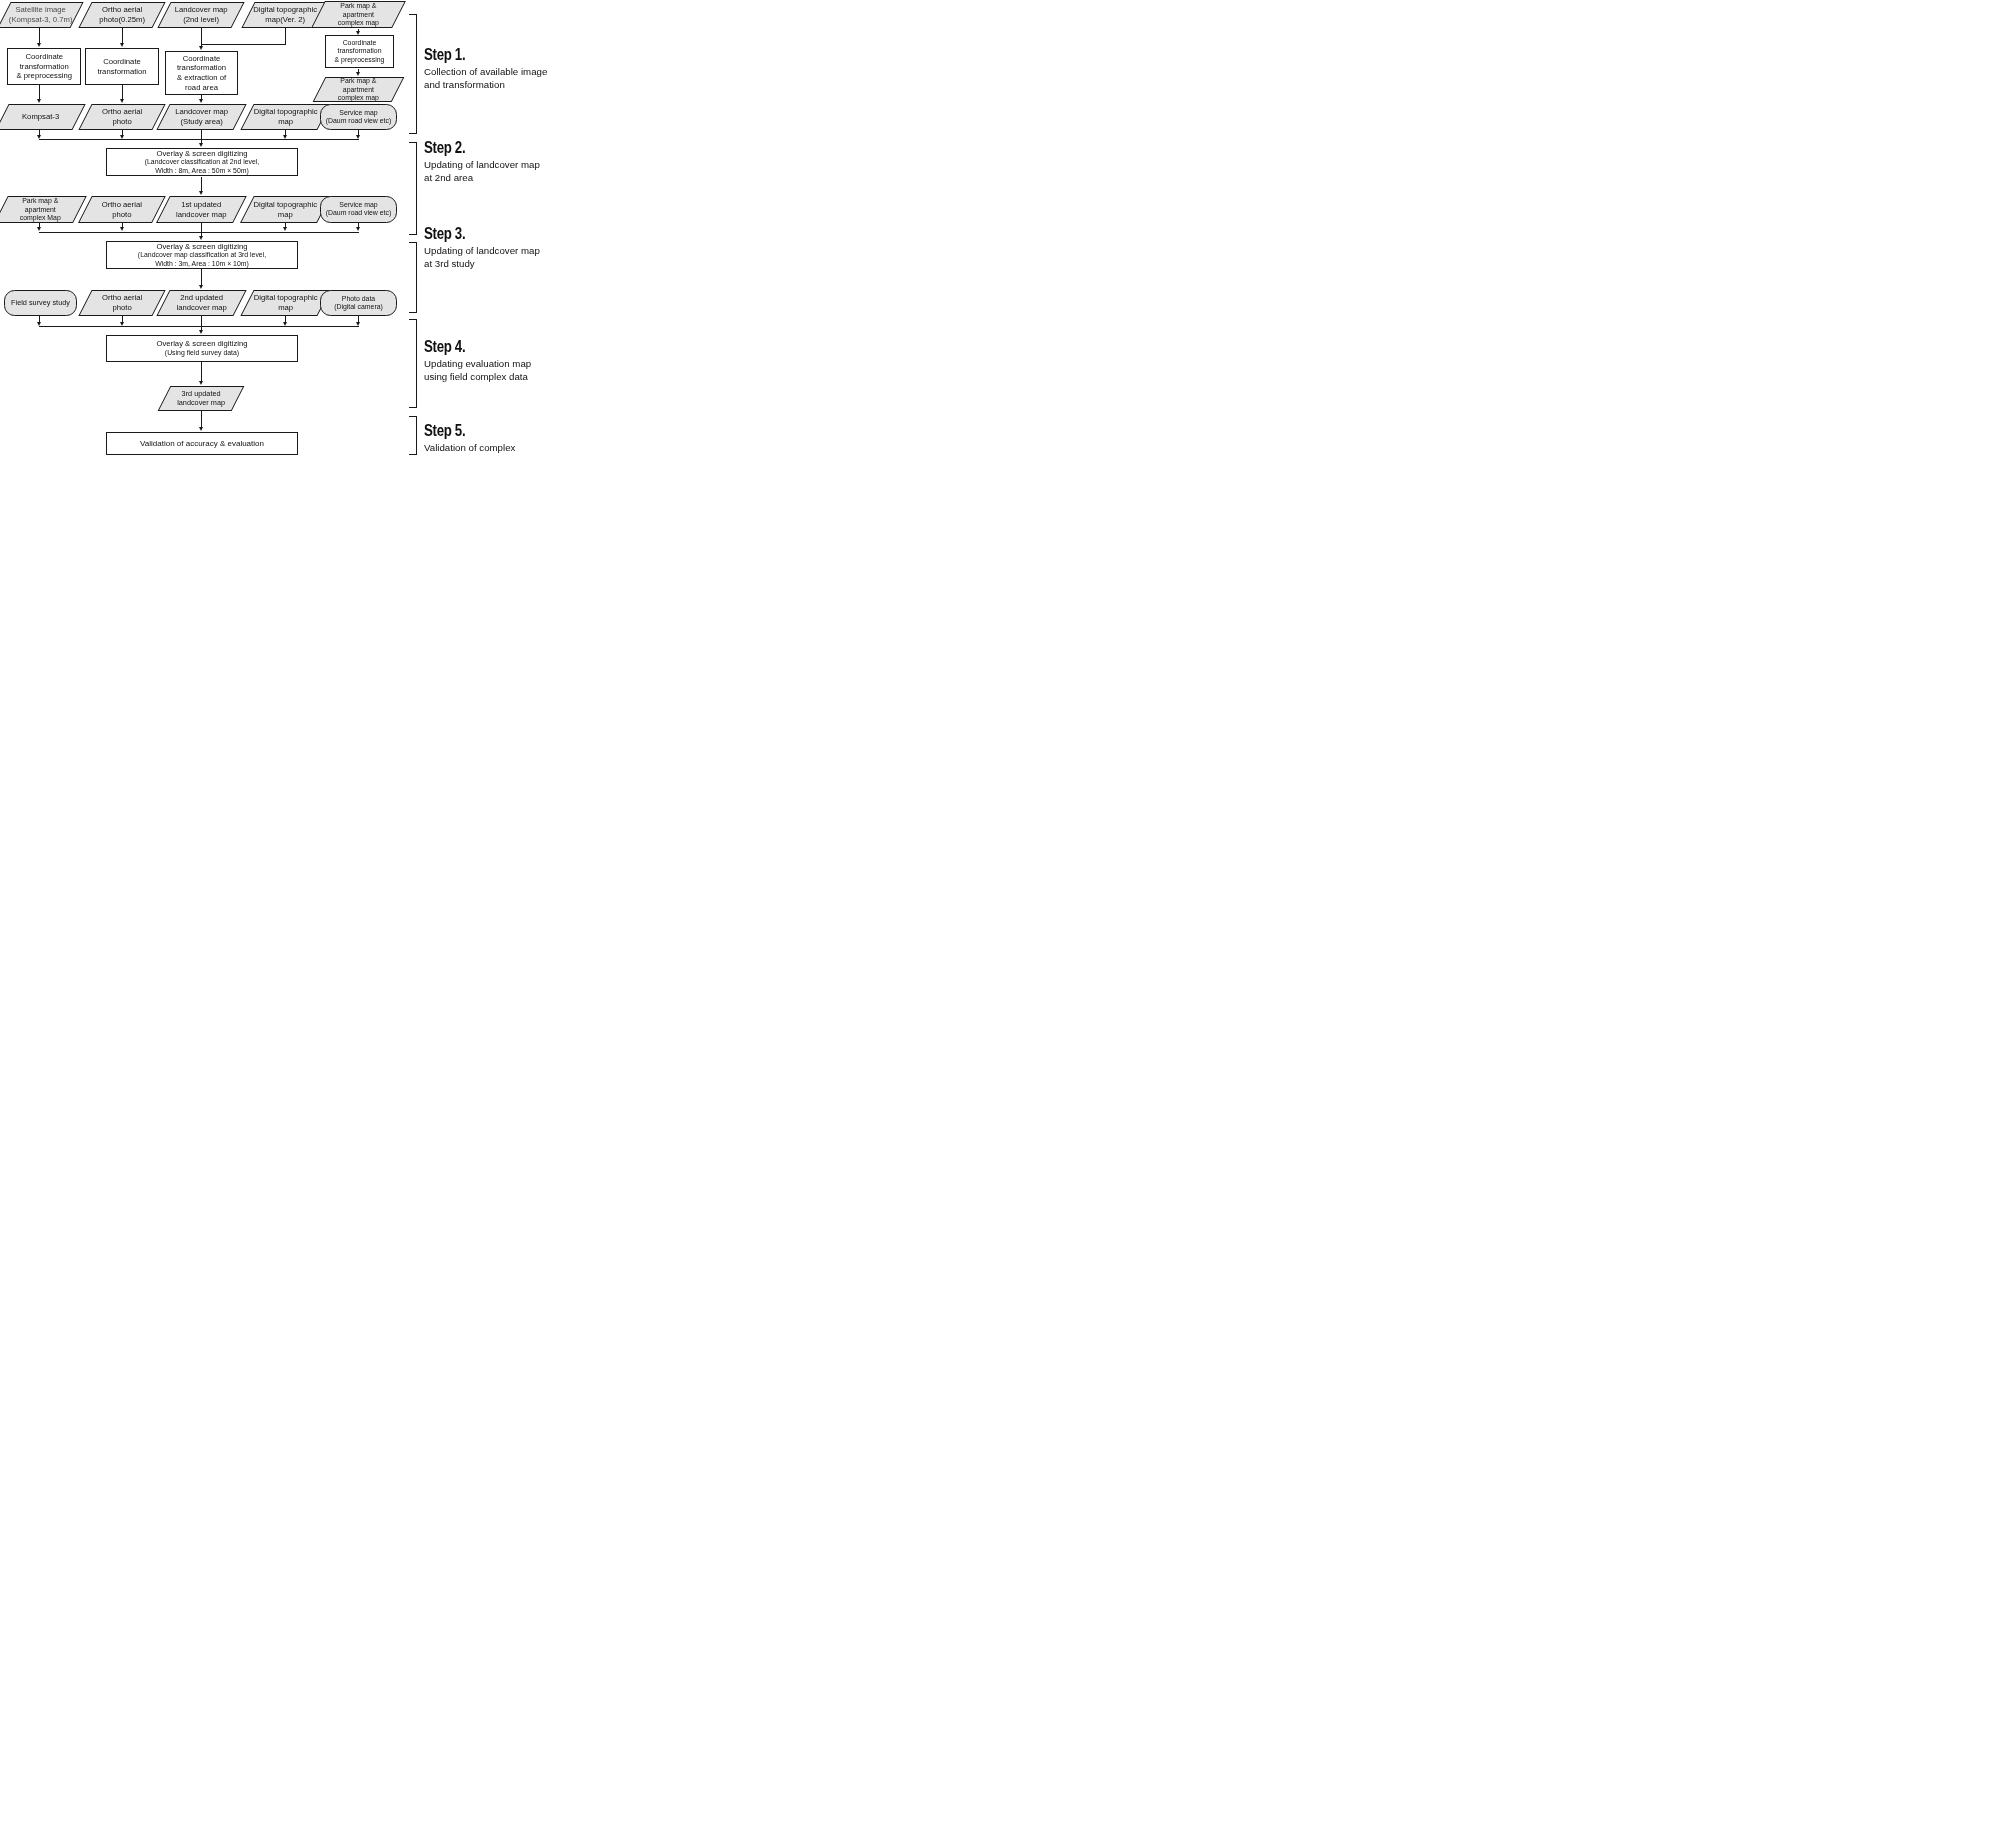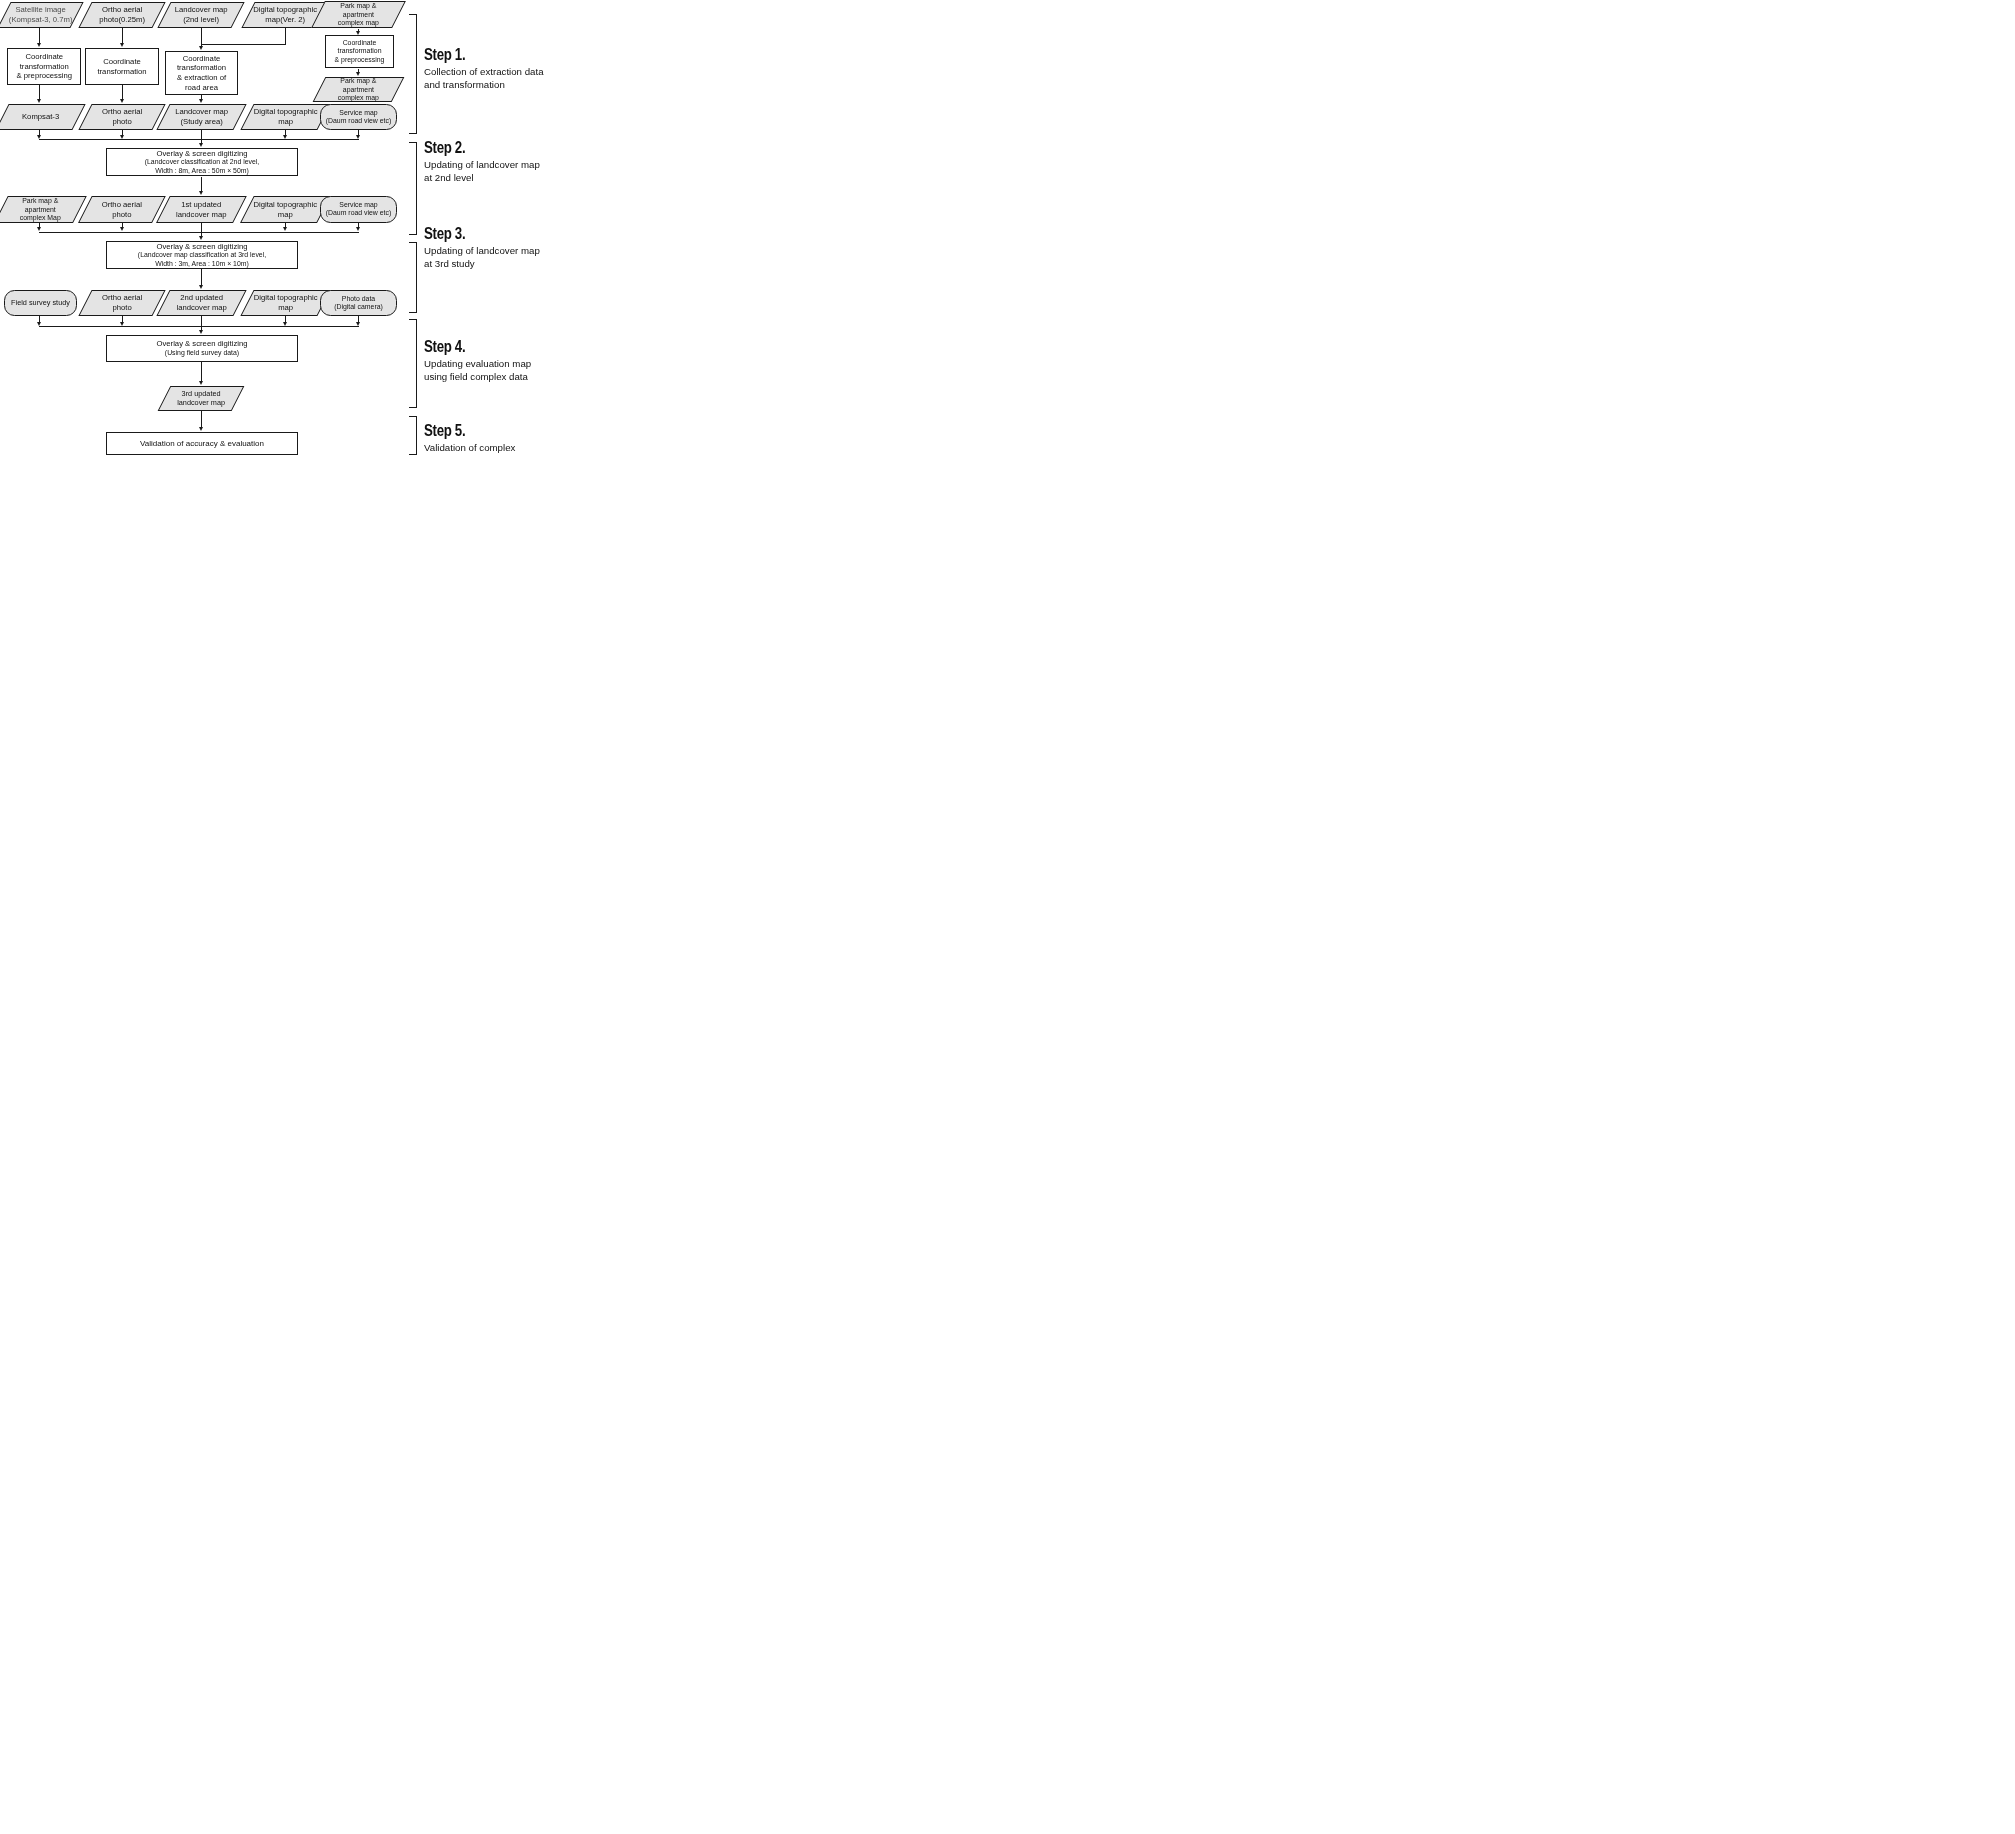--- a/index.html
+++ b/index.html
@@ -292,27 +292,27 @@
   </div>
 
   <div class="bracket" style="top:13.7px;height:120px;"></div>
   <div class="bracket" style="top:142px;height:93px;"></div>
   <div class="bracket" style="top:242px;height:71px;"></div>
   <div class="bracket" style="top:319px;height:89px;"></div>
   <div class="bracket" style="top:416px;height:39px;"></div>
 
   <div class="step" style="top:45px;">
     <div class="step-title">Step 1.</div>
-    <div class="step-desc">Collection of extraction data</div>
+    <div class="step-desc">Collection of available image</div>
     <div class="step-desc">and transformation</div>
   </div>
   <div class="step" style="top:138px;">
     <div class="step-title">Step 2.</div>
     <div class="step-desc">Updating of landcover map</div>
-    <div class="step-desc">at 2nd level</div>
+    <div class="step-desc">at 2nd area</div>
   </div>
   <div class="step" style="top:224px;">
     <div class="step-title">Step 3.</div>
     <div class="step-desc">Updating of landcover map</div>
     <div class="step-desc">at 3rd study</div>
   </div>
   <div class="step" style="top:337px;">
     <div class="step-title">Step 4.</div>
     <div class="step-desc">Updating evaluation map</div>
     <div class="step-desc">using field complex data</div>

